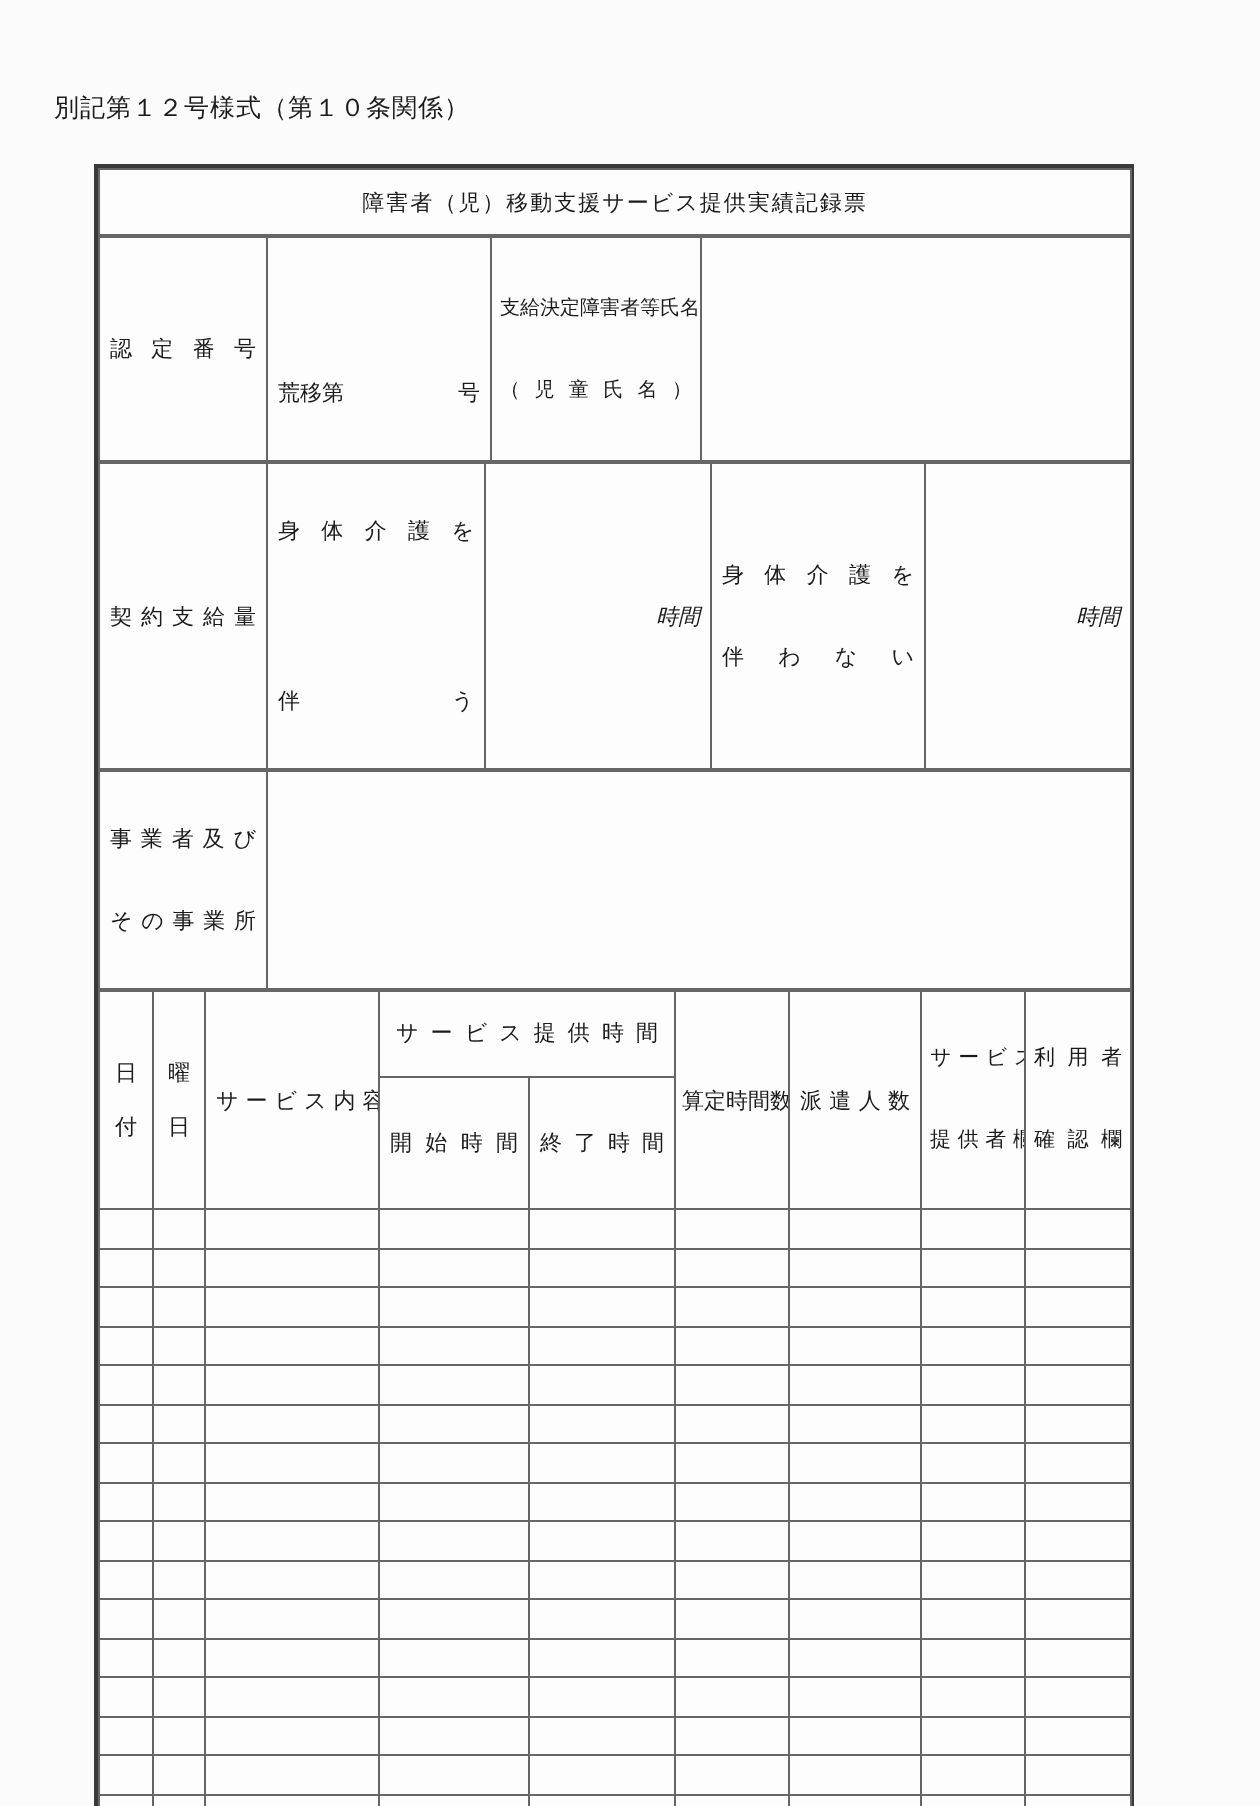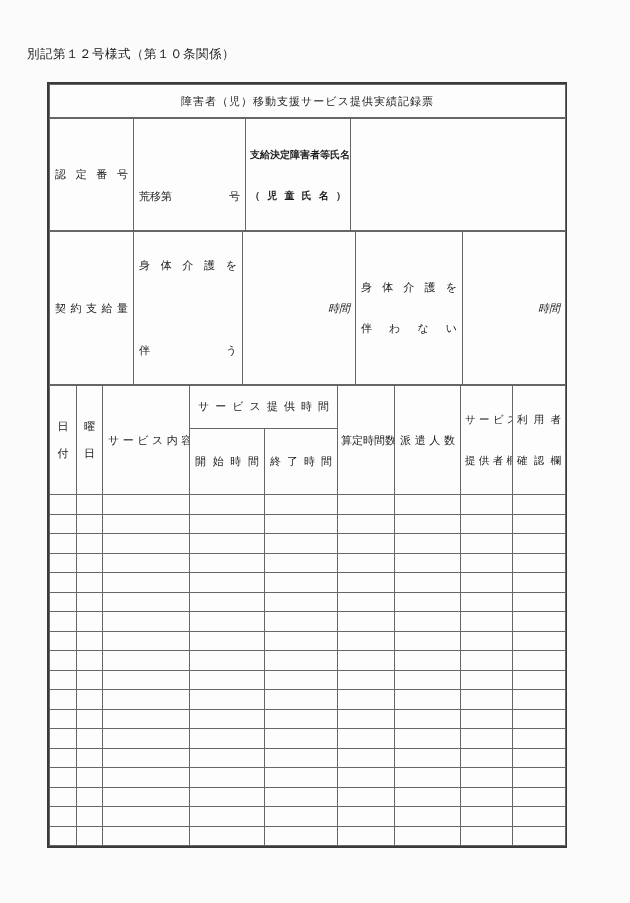--- a/index.html
+++ b/index.html
@@ -27,21 +27,21 @@
     font-size:11px;
     padding:0 5px;
     overflow:hidden;
     white-space:pre;
   }
   .title-cell { text-align:center; font-size:12px; letter-spacing:1px; }
   .jl { text-align:justify; text-align-last:justify; }
   .line { display:block; line-height:15px; }
   .split { display:flex; justify-content:space-between; align-items:center; line-height:15px;margin-top:44px; }
   .unit-right { text-align:right;font-style:italic; }
-  .small { font-size:10px;font-weight:bold; }
+  .small { font-size:10px; }
   .mid { font-size:10.5px; }
   .vstack {
     display:flex; flex-direction:column; justify-content:space-between;
     align-items:center; height:44px; padding:1px 0;
   }
   .grid tbody tr { height:19.5px; }
   .grid tbody td { padding:0; }
 </style>
 </head>
 <body>
@@ -111,20 +111,35 @@
         <span class="line jl">身 体 介 護 を</span>
         <span class="line jl">伴 わ な い</span>
       </td>
       <td class="unit-right">
         <span>時間</span>
       </td>
     </tr>
   </tbody>
     </table>
 
+  <table class="sec">
+    <colgroup>
+        <col style="width:84px">
+        <col style="width:432px">
+      </colgroup>
+    <tbody>
+        <tr style="height:36px">
+      <td>
+        <span class="line jl">事 業 者 及 び</span>
+        <span class="line jl">そ の 事 業 所</span>
+      </td>
+      <td></td>
+    </tr>
+  </tbody>
+    </table>
 
   <table class="sec grid">
     <colgroup>
       <col style="width:27px">
         <col style="width:26px">
         <col style="width:87px">
       <col style="width:75px">
         <col style="width:73px">
         <col style="width:57px">
       <col style="width:66px">

